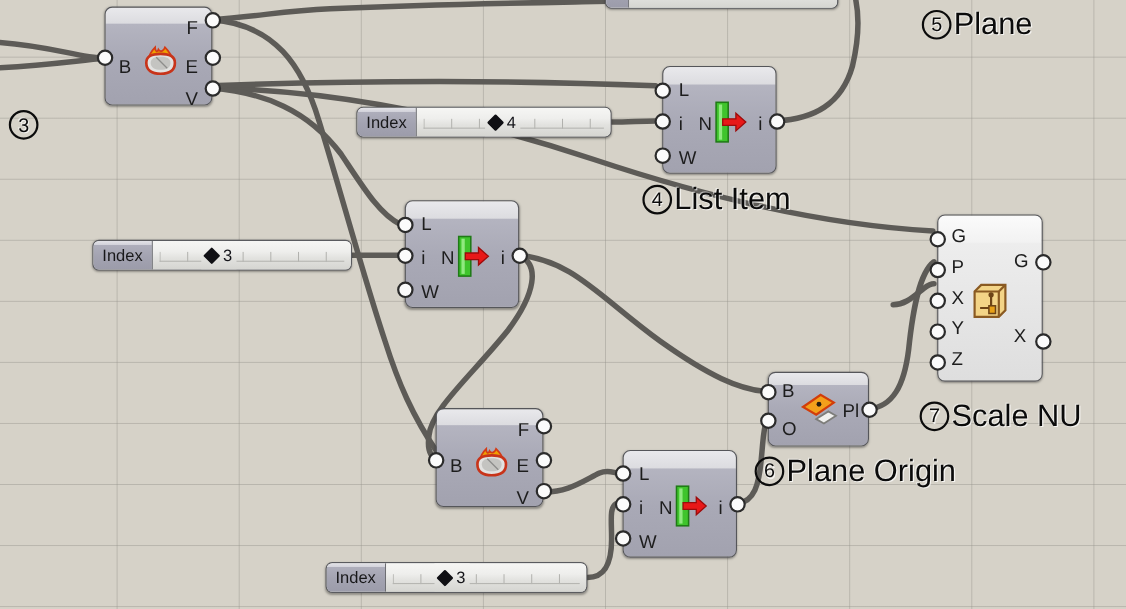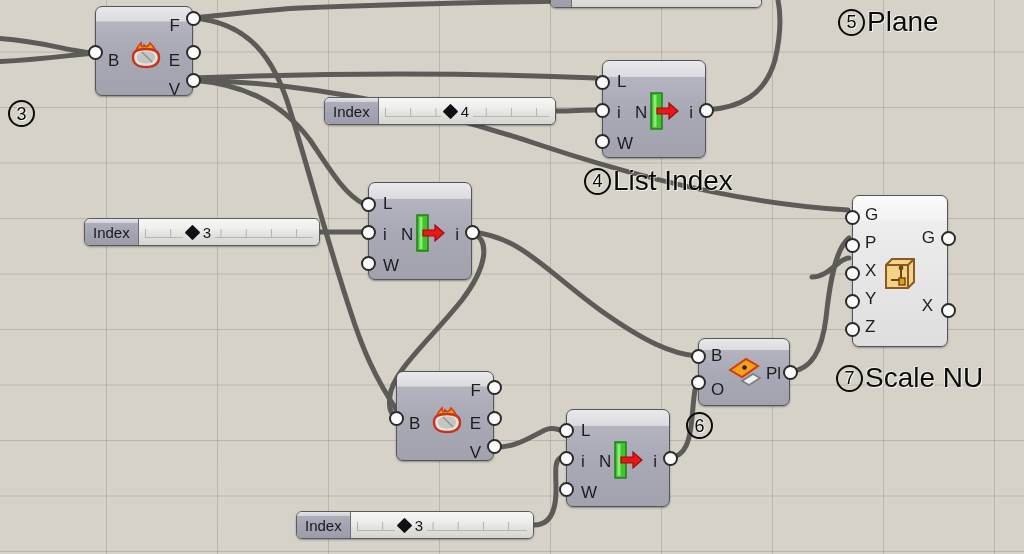--- a/index.html
+++ b/index.html
@@ -193,21 +193,21 @@
       <path d="M10 17 L22 17 L22 12 L31 20 L22 28 L22 23 L10 23 Z" fill="#e81818" stroke="#9d0b0b" stroke-width="1.2"></path>
     </svg>
   </div>
   <div class="grip" style="left:595px;top:75px;"></div>
   <div class="grip" style="left:595px;top:103px;"></div>
   <div class="grip" style="left:595px;top:134px;"></div>
   <div class="grip" style="left:699px;top:103px;"></div>
 
   <div class="cap-label" style="left:584px;top:165px;">
     <span class="num">4</span>
-    <span>List Index</span>
+    <span>List Item</span>
   </div>
 
   <div class="cap-label" style="left:838px;top:6px;">
     <span class="num">5</span>
     <span>Plane</span>
   </div>
 
   <div class="slider" style="left:84px;top:218px;width:236px;">
     <div class="cap">Index</div>
     <div class="track">
@@ -294,20 +294,21 @@
       <circle cx="18.5" cy="13.5" r="2.2" fill="#241c10"></circle>
       <path d="M16 27 L27 20 L34 24 L23 31 Z" fill="#f0f0ee" stroke="#7d7d7a" stroke-width="1.6"></path>
     </svg>
   </div>
   <div class="grip" style="left:691px;top:349px;"></div>
   <div class="grip" style="left:691px;top:375px;"></div>
   <div class="grip" style="left:783px;top:365px;"></div>
 
   <div class="cap-label" style="left:686px;top:412px;">
     <span class="num">6</span>
+    <span>Plane Origin</span>
   </div>
 
   <div class="node" style="left:566px;top:409px;width:104px;height:98px;">
     <span class="port-label" style="left:14px;top:12px;">L</span>
     <span class="port-label" style="left:14px;top:43px;">i</span>
     <span class="port-label" style="left:14px;top:74px;">W</span>
     <span class="port-label out" style="right:12px;top:43px;">i</span>
     <span class="port-label" style="left:32px;top:43px;">N</span>
     <svg class="nodeicon" style="left:44px;top:30px;" width="34" height="40" viewBox="0 0 34 40">
       <rect x="4" y="2" width="11" height="36" fill="#3fc42c" stroke="#1f7a16" stroke-width="1.4"></rect>

